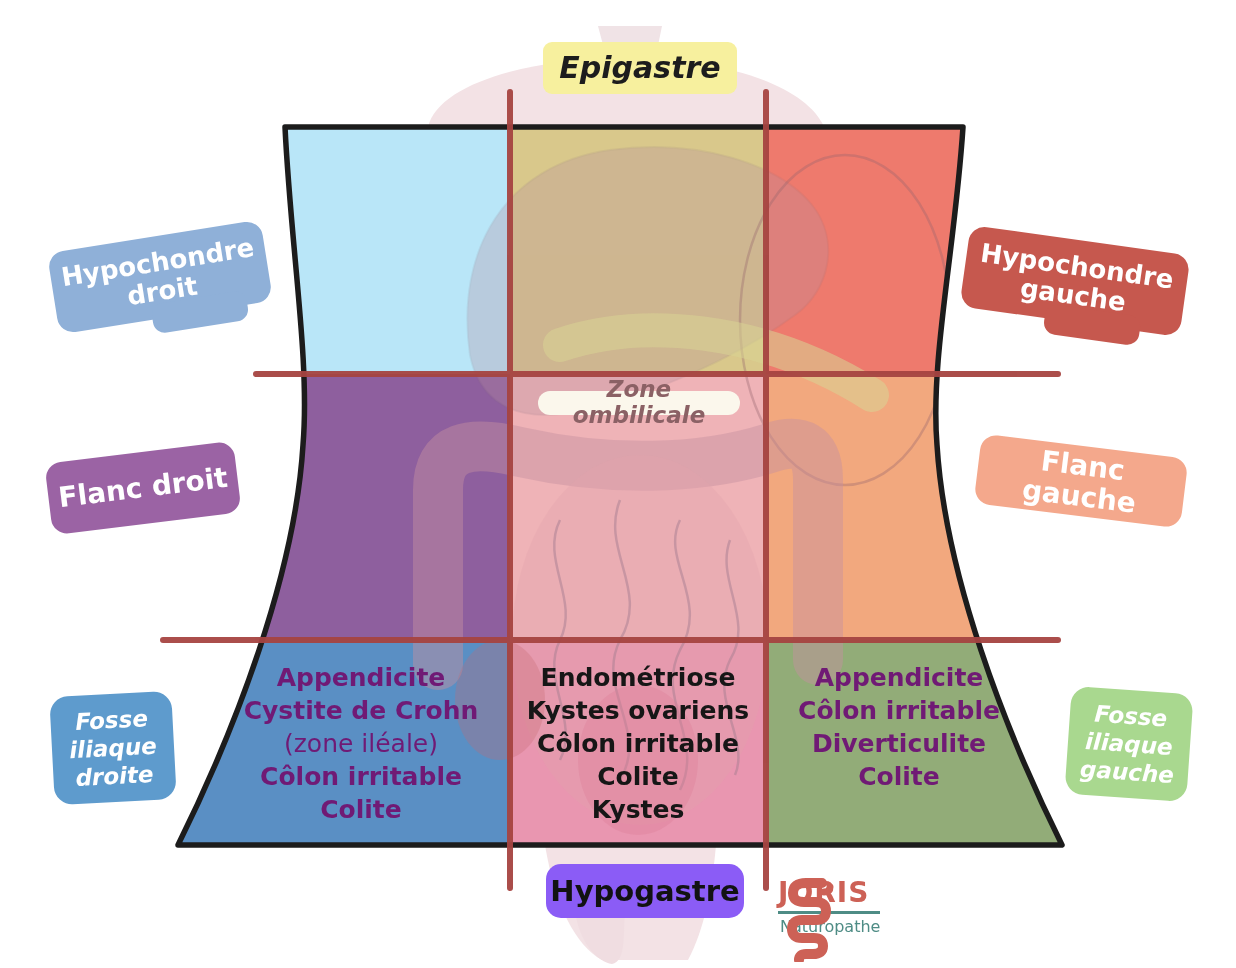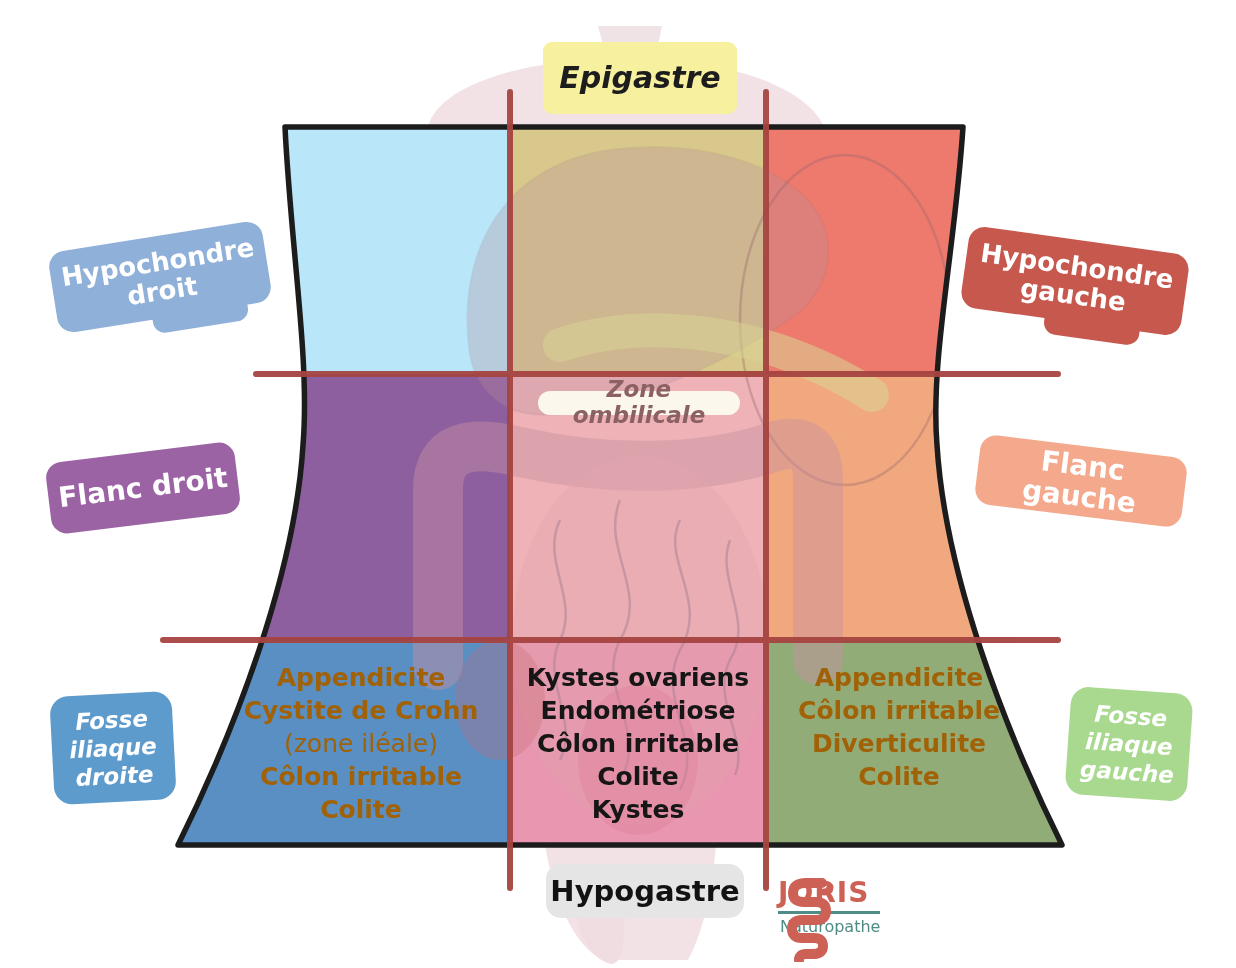--- a/index.html
+++ b/index.html
@@ -11,33 +11,33 @@
   
   .badge{
     position:absolute;display:flex;align-items:center;justify-content:center;
     text-align:center;font-weight:bold;color:#ffffff;border-radius:16px;
     line-height:1.12;box-sizing:border-box;padding:4px 10px;
   }
   .badge.tabbed::after{
     content:"";position:absolute;width:96px;height:30px;background:inherit;
     border-radius:12px;bottom:-15px;
   }
-  .b-epigastre{left:543px;top:42px;width:194px;height:72px;font-size:30px;font-style:italic;color:#1d1d1d;border-radius:9px;}
+  .b-epigastre{left:543px;top:42px;width:194px;height:52px;font-size:30px;font-style:italic;color:#1d1d1d;border-radius:9px;}
   .b-hd{left:52px;top:236px;width:216px;height:82px;font-size:26px;transform:rotate(-9deg);}
   .b-hd::after{right:26px;}
   .b-hg{left:964px;top:240px;width:222px;height:82px;font-size:26px;transform:rotate(8deg);}
   .b-hg::after{right:40px;}
   .b-fd{left:48px;top:452px;width:190px;height:72px;font-size:28px;transform:rotate(-7deg);}
   .b-fg{left:977px;top:446px;width:208px;height:70px;font-size:28px;transform:rotate(7deg);}
   .b-fid{left:52px;top:694px;width:122px;height:108px;font-size:23px;font-style:italic;transform:rotate(-3deg);line-height:1.22;border-radius:18px;}
   .b-fig{left:1068px;top:690px;width:122px;height:108px;font-size:23px;font-style:italic;transform:rotate(4deg);line-height:1.22;border-radius:18px;}
   .b-zo{left:538px;top:391px;width:202px;height:24px;font-size:23px;font-style:italic;color:#8b6165;border-radius:20px;}
   .b-hypo{left:546px;top:864px;width:198px;height:54px;font-size:29px;color:#121212;border-radius:15px;}
   
-  .cond-list{position:absolute;text-align:center;font-weight:bold;font-size:25px;line-height:33px;color:#a16207;}
+  .cond-list{position:absolute;text-align:center;font-weight:bold;font-size:25px;line-height:33px;color:#701a75;}
   .cl-left{left:222px;top:661px;width:278px;}
   .cl-mid{left:518px;top:661px;width:240px;color:#161616;}
   .cl-right{left:776px;top:661px;width:246px;}
   .cond-line.soft{font-weight:normal;}
   
   .logo{position:absolute;left:778px;top:876px;display:flex;align-items:center;gap:6px;}
   .logo-text{display:flex;flex-direction:column;}
   .logo-name{font-size:28px;font-weight:bold;letter-spacing:1px;border-bottom:3px solid;padding-bottom:2px;}
   .logo-sub{font-size:16px;padding-top:3px;padding-left:2px;}
 </style>
@@ -99,32 +99,32 @@
   </svg>
 
   <div class="badge b-epigastre" style="background-color: rgb(247, 240, 158);">Epigastre</div>
   <div class="badge tabbed b-hd" style="background-color: rgb(143, 176, 216);">Hypochondre droit</div>
   <div class="badge tabbed b-hg" style="background-color: rgb(198, 88, 78);">Hypochondre gauche</div>
   <div class="badge b-fd" style="background-color: rgb(155, 99, 164);">Flanc droit</div>
   <div class="badge b-fg" style="background-color: rgb(244, 168, 140);">Flanc gauche</div>
   <div class="badge b-fid" style="background-color: rgb(94, 155, 205);">Fosse iliaque droite</div>
   <div class="badge b-fig" style="background-color: rgb(169, 216, 143);">Fosse iliaque gauche</div>
   <div class="badge b-zo" style="background-color: rgb(251, 247, 236);">Zone ombilicale</div>
-  <div class="badge b-hypo" style="background-color: #e5e5e5;">Hypogastre</div>
+  <div class="badge b-hypo" style="background-color: #8b5cf6;">Hypogastre</div>
 
   <div class="cond-list cl-left">
       <div class="cond-line">Appendicite</div>
       <div class="cond-line">Cystite de Crohn</div>
       <div class="cond-line soft">(zone iléale)</div>
       <div class="cond-line">Côlon irritable</div>
       <div class="cond-line">Colite</div>
     </div>
   <div class="cond-list cl-mid">
+      <div class="cond-line">Endométriose</div>
       <div class="cond-line">Kystes ovariens</div>
-      <div class="cond-line">Endométriose</div>
       <div class="cond-line">Côlon irritable</div>
       <div class="cond-line">Colite</div>
       <div class="cond-line">Kystes</div>
     </div>
   <div class="cond-list cl-right">
       <div class="cond-line">Appendicite</div>
       <div class="cond-line">Côlon irritable</div>
       <div class="cond-line">Diverticulite</div>
       <div class="cond-line">Colite</div>
     </div>

